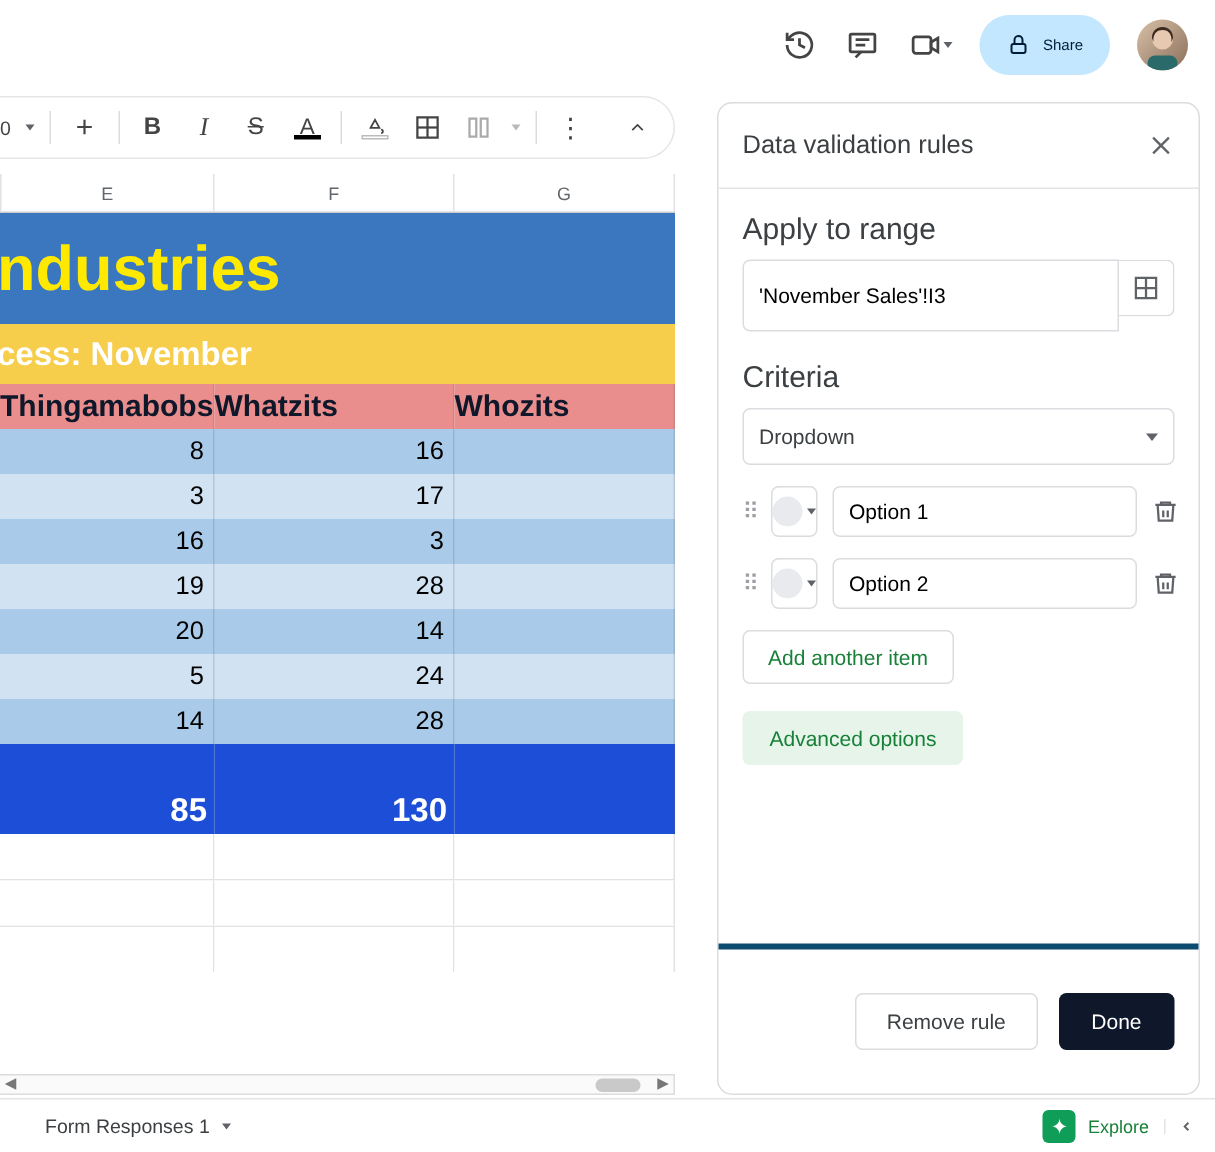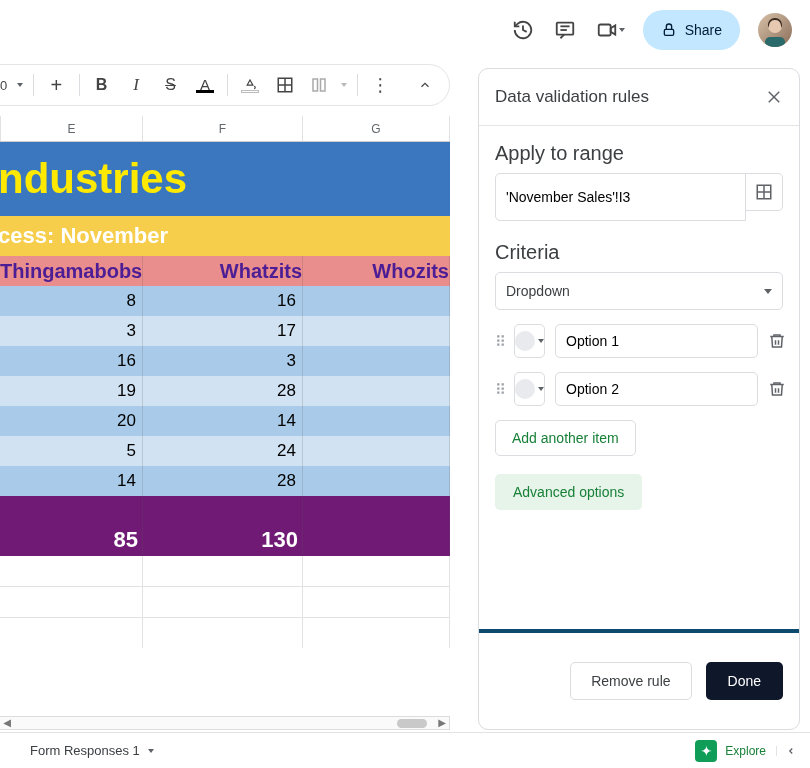--- a/index.html
+++ b/index.html
@@ -1,21 +1,21 @@
 <!DOCTYPE html>
 <html><head>
 <meta charset="utf-8">
 <style>
   * { box-sizing: border-box; margin: 0; padding: 0; font-family: Arial, sans-serif; }
   body { width: 810px; height: 768px; background:#fff; position:relative; overflow:hidden; color:#3c4043; }
 
   
   .topbar { position:absolute; top:0; left:0; right:10px; height:60px; display:flex; justify-content:flex-end; align-items:center; gap:18px; padding-right:8px;}
   .topicon { width:24px; height:24px; color:#444; cursor:pointer; display:flex; align-items:center; justify-content:center;}
-  .share-btn { background:#c2e7ff; color:#001d35; border:none; border-radius:40px; height:40px; padding:0 18px; display:flex; align-items:center; gap:8px; font-size:14px; font-weight:500; cursor:pointer;}
+  .share-btn { background:#c2e7ff; color:#001d35; border:none; border-radius:40px; height:40px; padding:0 18px; display:flex; align-items:center; gap:8px; font-size:10px; font-weight:500; cursor:pointer;}
   .avatar { width:34px; height:34px; border-radius:50%; background:linear-gradient(135deg,#d8c0a8,#8a6f5a); overflow:hidden;}
   .meet-wrap { display:flex; align-items:center; gap:0px; }
 
   
   .toolbar { position:absolute; top:64px; left:0; width:450px; height:42px; border:1px solid #e5e5e5; border-left:none; border-radius:0 21px 21px 0; background:#fff; display:flex; align-items:center; padding:0 12px 0 0; gap:10px; }
   .tb-item { width:28px; height:28px; display:flex; align-items:center; justify-content:center; cursor:pointer; color:#444;}
   .tb-sep { width:1px; height:22px; background:#dadce0;}
   .tb-flex { flex:1;}
   .font-color-bar { height:3px; width:18px; background:#000; margin-top:-2px;}
   .fill-color-bar  { height:3px; width:18px; background:#fff; border:1px solid #bbb; margin-top:-2px;}
@@ -24,29 +24,29 @@
   .sheet-area { position:absolute; top:116px; left:0; width:450px; }
   .col-headers { display:flex; height:26px; border-bottom:1px solid #ccc; }
   .col-headers div { border-right:1px solid #e2e2e2; text-align:center; font-size:12px; color:#61676c; line-height:26px; }
   .col-d { width:143px; border-left:1px solid #e2e2e2;}
   .col-e, .col-f, .col-g { width:160px; } 
   .col-headers .col-d { width:143px;}
   .gridwrap { position:relative;}
   .bigtitle { height:74px; width:450px; background:#3a77bf; color:#ffe900; font-weight:800; font-size:42px; font-family:"Arial Black",sans-serif; display:flex; align-items:center; padding-left:0;}
   .subtitle { height:40px; width:450px; background:#f6ce4c; color:#fff; font-weight:800; font-size:22px; font-family:"Arial Black",sans-serif; display:flex; align-items:center;}
   .headrow, .drow { display:flex; height:30px;}
-  .headrow div { background:#e98e8c; color:#4c1d95; font-weight:700; font-size:20px; text-align:right; line-height:30px;}
+  .headrow div { background:#e98e8c; color:#0f172a; font-weight:700; font-size:20px; text-align:left; line-height:30px;}
   .cell-e { width:143px; border-right:1px solid #5a5a5a33;}
   .cell-f, .cell-g { width:160px; border-right:1px solid #5a5a5a33;}
   .cell-f { width:160px;}
   .cell-g { width:147px;}
   .drow div { text-align:right; padding-right:6px; font-size:17px; line-height:30px; }
   .alt1 { background:#a9cbe9; color:#000;}
   .alt2 { background:#d1e2f2; color:#000;}
-  .totalrow div { background:#701a75; color:#fff; font-weight:800; font-size:22px; height:60px; line-height:88px; text-align:right; padding-right:4px;}
+  .totalrow div { background:#1d4ed8; color:#fff; font-weight:800; font-size:22px; height:60px; line-height:88px; text-align:right; padding-right:4px;}
   .emptygrid div { background:#fff; height:30px;}
   .hscroll { position:absolute; top:716px; left:0; width:450px; height:14px; border:1px solid #dcdcdc; border-left:none; background:#fafafa;}
   .hscroll-thumb { position:absolute; right:22px; top:2px; width:30px; height:9px; background:#c9c9c9; border-radius:5px;}
   .hscroll-arrow { position:absolute; top:0; width:14px; height:12px; text-align:center; font-size:10px; color:#777; line-height:12px;}
 
   
   .panel { position:absolute; top:68px; right:10px; width:322px; bottom:38px; border:1px solid #dadce0; border-radius:10px; background:#fff; display:flex; flex-direction:column;}
   .panel-head { display:flex; align-items:center; justify-content:space-between; padding:18px 16px; border-bottom:1px solid #e4e4e4;}
   .panel-title { font-size:17px; color:#3c4043;}
   .panel-body { padding:16px; flex:1; overflow:auto;}

